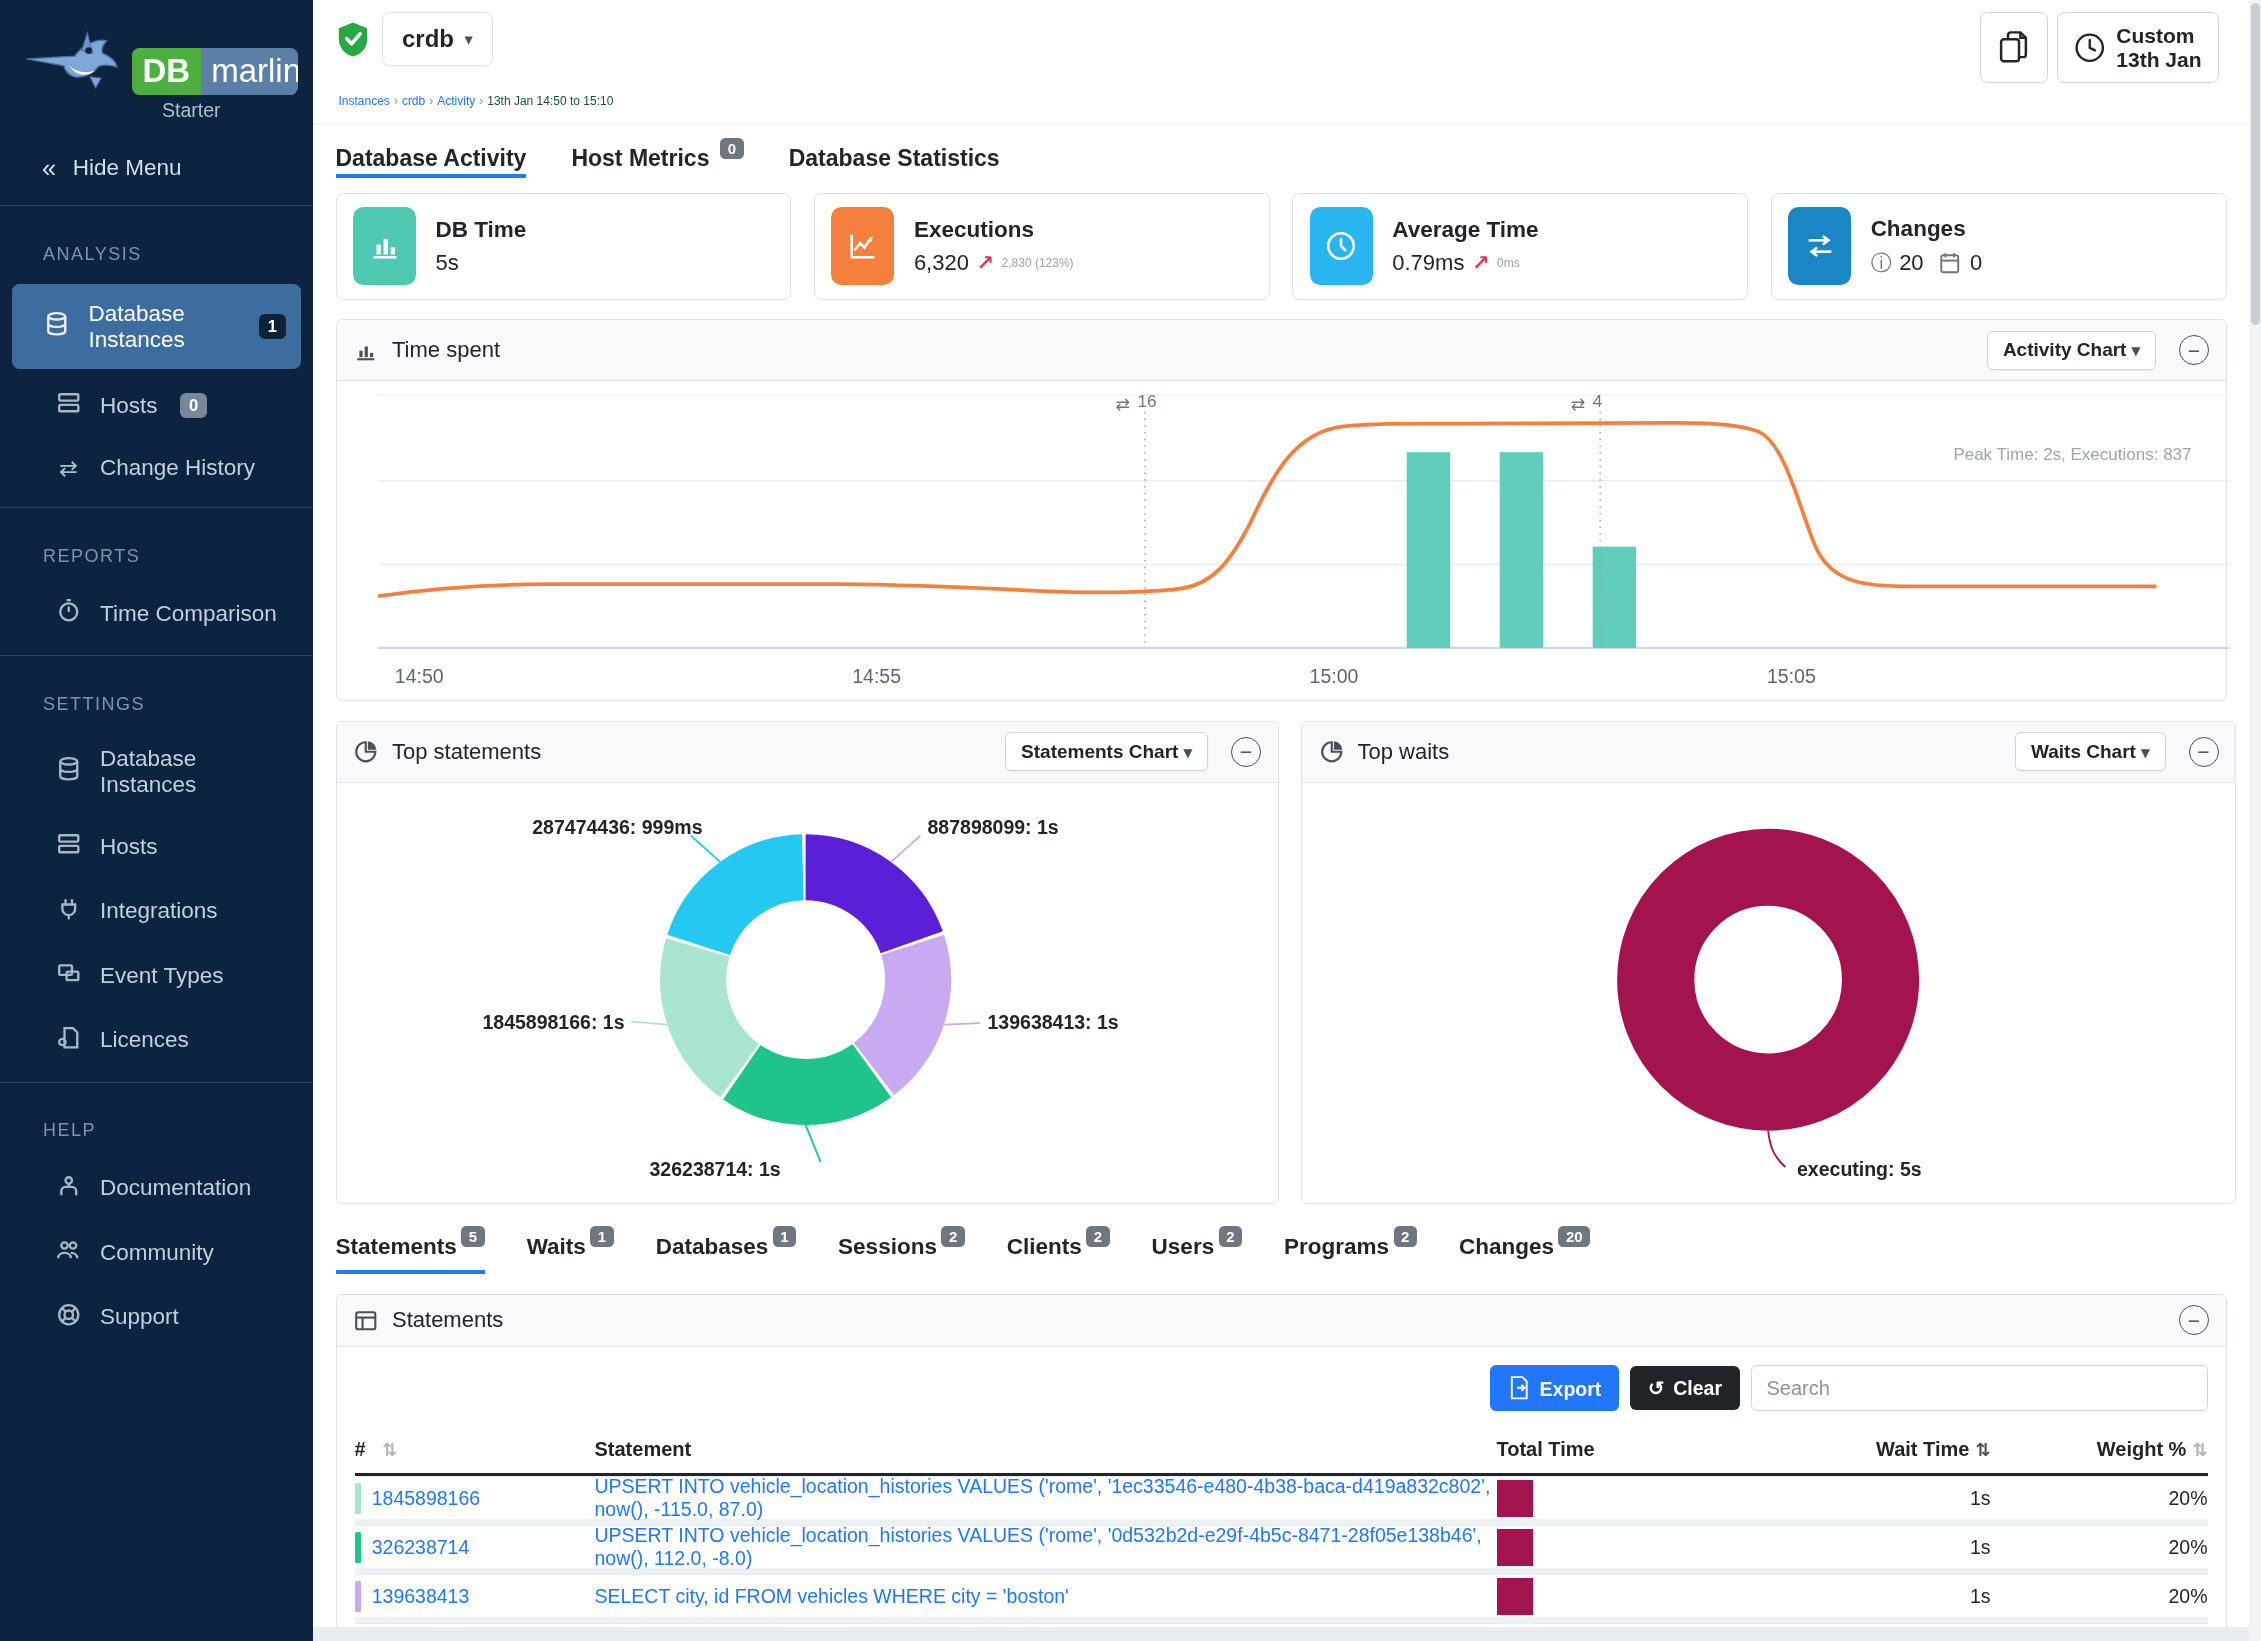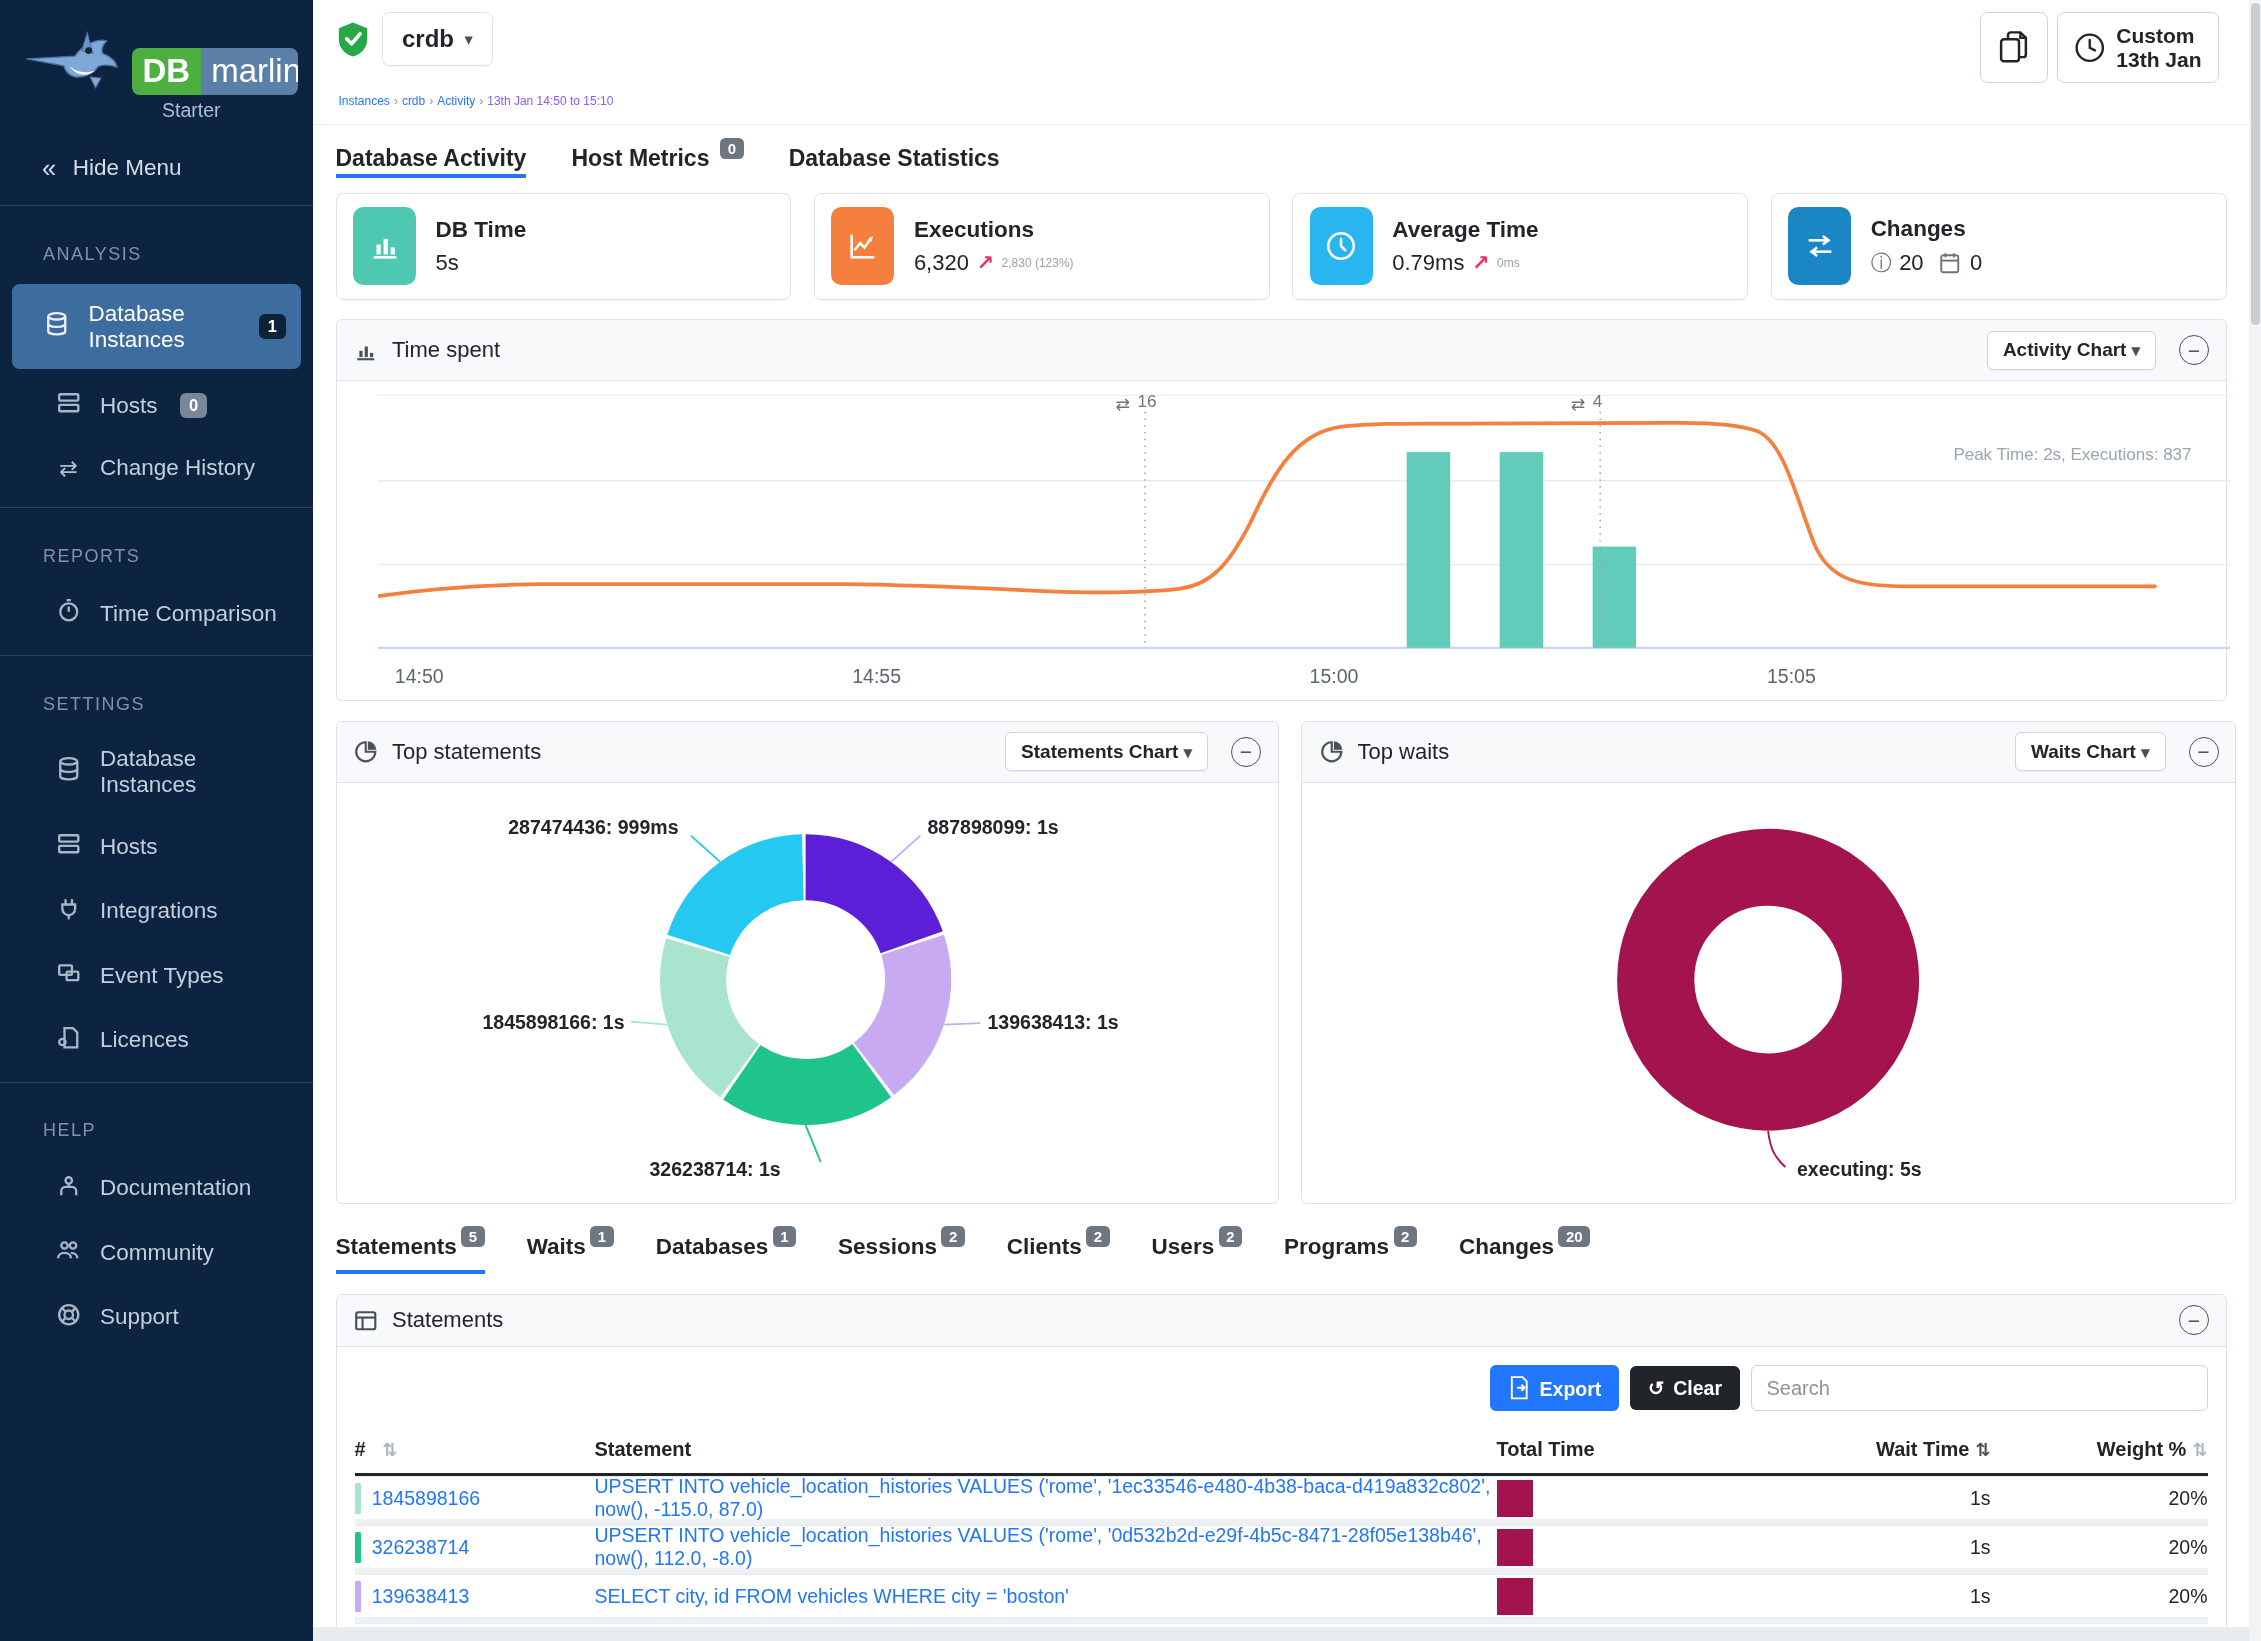--- a/index.html
+++ b/index.html
@@ -35,21 +35,21 @@
   .topbar { padding:12px 30px 0 22.5px; display:flex; align-items:flex-start; }
   .inst-left { display:flex; align-items:center; gap:12px; }
   .crdb-btn { display:flex; align-items:center; gap:10.5px; border:0.7px solid #dee2e6; border-radius:7.5px; padding:12px 19.5px; font-size:24px; font-weight:bold; background:#fff; box-shadow:0 0.7px 1.5px rgba(0,0,0,.04); cursor:pointer; }
   .caret { font-size:16.5px; color:#495057; }
   .topbar-right { margin-left:auto; display:flex; gap:9px; }
   .icon-btn { border:0.7px solid #ced4da; background:#fff; border-radius:7.5px; padding:10.5px 16.5px; display:flex; align-items:center; gap:10.5px; cursor:pointer; }
   .custom-btn { font-size:21px; font-weight:bold; line-height:1.15; text-align:left; }
   .breadcrumb { padding:10.5px 22.5px 16.5px 25.5px; font-size:12px; border-bottom:0.7px solid #eceff1; display:flex; gap:4px; align-items:center; }
   .bc-link { color:#2276fc; cursor:pointer; }
   .bc-sep { color:#8a939b; }
-  .bc-current { color:#8b5cf6; }
+  .bc-current { color:#14532d; }
 
   .main-tabs { display:flex; gap:45px; padding:19.5px 22.5px 0 22.5px; font-size:23px; font-weight:bold; align-items:flex-start; }
   .mtab { padding-bottom:2px; cursor:pointer; position:relative; color:#212529; }
   .mtab.active { border-bottom:4.5px solid #2276fc; }
   .tab-badge { background:#6e7681; color:#fff; font-size:15px; border-radius:5.2px; padding:2.2px 7.5px; position:relative; top:-12px; margin-left:4.5px; }
 
   
   .cards { display:flex; gap:22.5px; padding:15px 22.5px 0 22.5px; }
   .card { flex:1; border:0.7px solid #dee2e6; border-radius:7.5px; padding:13.5px 16.5px; display:flex; gap:19.5px; align-items:center; box-shadow:0 0.7px 1.5px rgba(0,0,0,.03); background:#fff; }
   .card-icon { width:63px; height:78px; border-radius:10.5px; display:flex; align-items:center; justify-content:center; flex:0 0 63px; }
@@ -463,21 +463,21 @@
           <path d="M739 105 L778 70" fill="none" stroke-width="2.5" stroke="#c7aaf1"></path>
           <path d="M810 322 L858 320" fill="none" stroke-width="2.5" stroke="#c7aaf1"></path>
           <path d="M625 456 L645 505" fill="none" stroke-width="2.5" stroke="#1ec48c"></path>
           <path d="M440 322 L392 318" fill="none" stroke-width="2.5" stroke="#a9e4cf"></path>
           <path d="M511 105 L472 70" fill="none" stroke-width="2.5" stroke="#25c8f0"></path>
         </svg>
         <div class="donut-label" style="left:591px; top:33px;">887898099: 1s</div>
         <div class="donut-label" style="left:651px; top:228px;">139638413: 1s</div>
         <div class="donut-label" style="left:313px; top:375px;">326238714: 1s</div>
         <div class="donut-label" style="left:112px; top:228px; width:176px; text-align:right;">1845898166: 1s</div>
-        <div class="donut-label" style="left:132px; top:33px; width:210px; text-align:right;">287474436: 999ms</div>
+        <div class="donut-label" style="left:156px; top:33px; width:210px; text-align:right;">287474436: 999ms</div>
       </div>
     </div>
 
     <div class="half-panel" style="width:938px;">
       <div class="panel-head">
         <svg class="head-glyph" viewBox="0 0 24 24">
             <path d="M12 3a9 9 0 1 0 9 9h-9z" fill="none" stroke="#495057" stroke-width="2"></path>
             <path d="M14 2a9 9 0 0 1 8 8h-8z" fill="#495057"></path>
           </svg>
         <span class="panel-title">Top waits</span>

